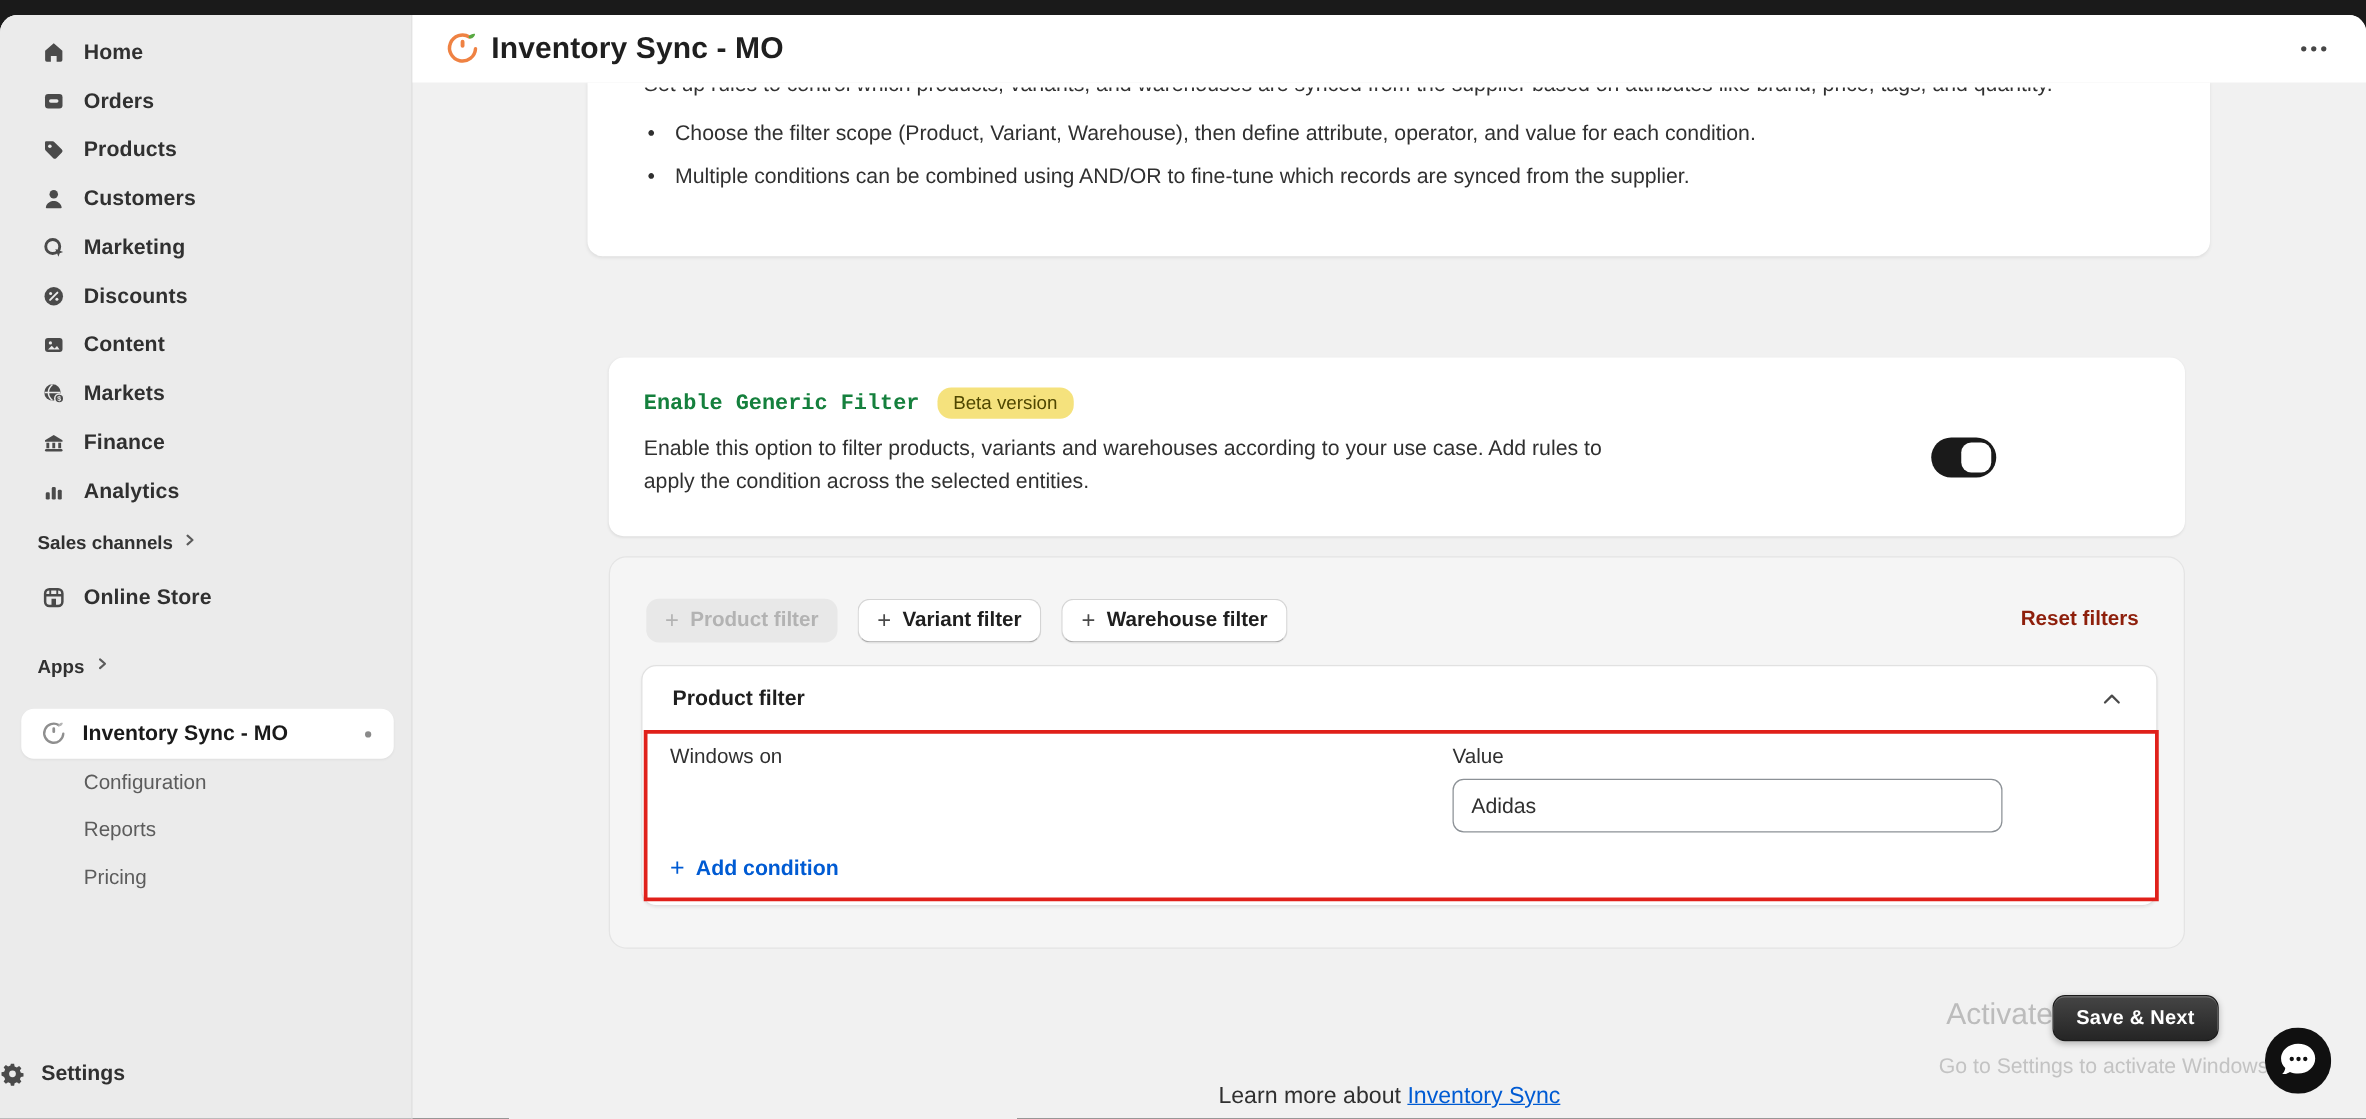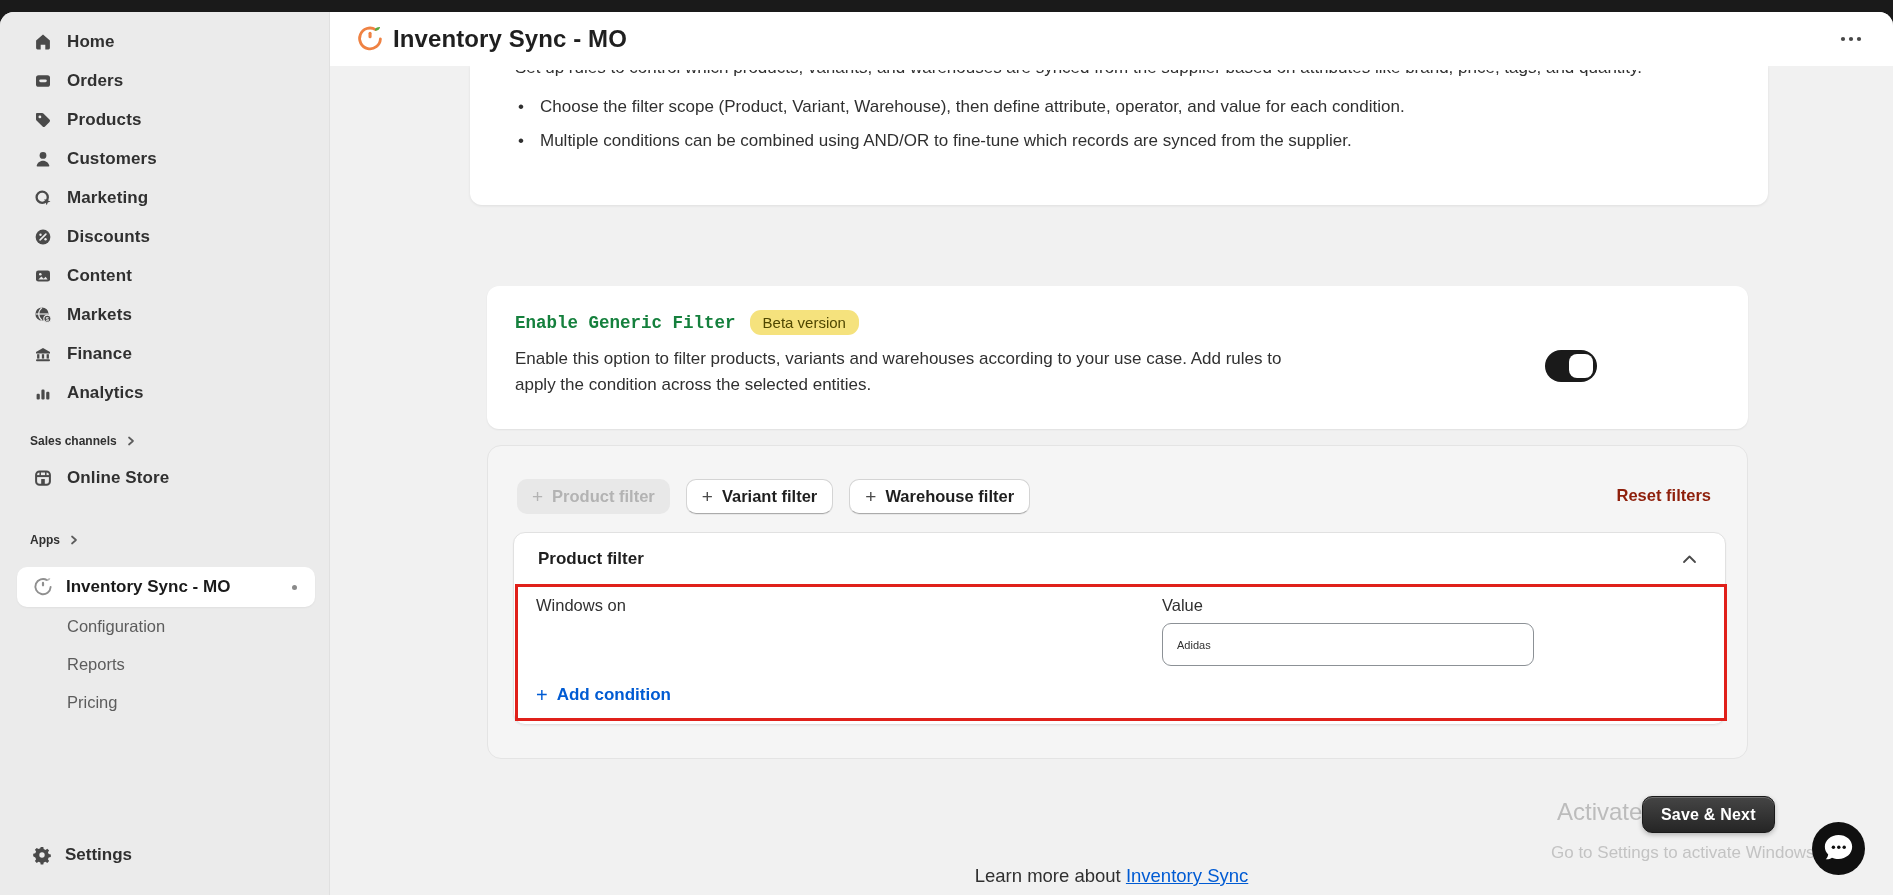--- a/index.html
+++ b/index.html
@@ -6,27 +6,27 @@
   html,body { width:1893px; height:895px; background:#1a1a1a; font-family:"Liberation Sans","DejaVu Sans",sans-serif; }
   .screen { position:relative; width:1893px; height:895px; overflow:hidden; }
   .topbar { position:absolute; left:0; top:0; width:100%; height:12px; background:#1a1a1a; }
   .app { position:absolute; left:0; top:12px; width:1893px; height:883px; background:#f1f1f1; border-radius:14px 14px 0 0; overflow:hidden; }
 
   
   .sidebar { position:absolute; left:0; top:0; width:330px; height:100%; background:#ebebeb; border-right:1px solid #e0e0e0; padding-top:10px; }
   .nav-item { display:flex; align-items:center; height:39px; padding-left:32px; cursor:pointer; }
   .nav-item .nicon { width:22px; height:22px; display:flex; align-items:center; justify-content:center; flex:0 0 22px; }
   .nav-item .nlabel { margin-left:13px; font-size:17px; font-weight:600; color:#303030; letter-spacing:.1px; }
-  .section-label { display:flex; align-items:center; gap:8px; height:30px; margin:14px 0 2px 30px; font-size:12px; font-weight:600; color:#303030; cursor:pointer; }
+  .section-label { display:flex; align-items:flex-start; gap:8px; height:30px; margin:14px 0 2px 30px; font-size:15px; font-weight:600; color:#303030; cursor:pointer; }
   .section-label.apps { margin-top:28px; }
   .active-app { position:relative; display:flex; align-items:center; height:40px; margin:12px 14px 0 17px; background:#ffffff; border-radius:10px; padding-left:15px; box-shadow:0 1px 2px rgba(0,0,0,.05); cursor:pointer; }
   .active-app .nlabel { margin-left:12px; font-size:17px; font-weight:600; color:#1a1a1a; }
   .active-dot { position:absolute; right:18px; top:18px; width:5px; height:5px; border-radius:50%; background:#8a8a8a; }
   .sub-item { display:flex; align-items:center; height:38px; padding-left:67px; font-size:16.5px; font-weight:400; color:#5c5c5c; cursor:pointer; }
-  .settings-item { position:absolute; left:0; bottom:20px; width:100%; display:flex; align-items:center; height:40px; padding-left:32px; cursor:pointer; }
+  .settings-item { position:absolute; left:0; bottom:6px; width:100%; display:flex; align-items:flex-start; height:40px; cursor:pointer; }
   .settings-item .nlabel { margin-left:13px; font-size:17px; font-weight:600; color:#303030; }
 
   
   .main { position:absolute; left:330px; top:0; width:1563px; height:883px; }
   .app-header { position:absolute; left:0; top:0; width:100%; height:54px; background:#ffffff; z-index:3; }
   .app-logo { position:absolute; left:25px; top:12px; width:30px; height:30px; }
   .page-title { position:absolute; left:63px; top:13px; font-size:24px; font-weight:700; color:#1f1f1f; letter-spacing:.1px; }
   .header-menu { position:absolute; right:28px; top:17px; width:28px; height:20px; display:flex; align-items:center; justify-content:center; cursor:pointer; }
 
   .info-card { position:absolute; left:140px; top:54px; width:1298px; height:139px; background:#ffffff; border-radius:0 0 12px 12px; box-shadow:0 1px 3px rgba(0,0,0,.08); padding:4px 50px 0 45px; overflow:hidden; z-index:1; }
@@ -59,21 +59,21 @@
 
   .pf-card { position:absolute; left:25px; top:86px; width:1213px; height:193px; background:#ffffff; border:1px solid #e1e1e1; border-radius:12px; box-shadow:0 1px 2px rgba(0,0,0,.05); }
   .pf-header { display:flex; align-items:center; justify-content:space-between; height:52px; padding:0 24px; }
   .pf-title { font-size:17px; font-weight:700; color:#1f1f1f; }
   .collapse-btn { width:24px; height:24px; display:flex; align-items:center; justify-content:center; cursor:pointer; }
   .pf-col { position:absolute; top:63px; }
   .pf-col .flabel { font-size:16.5px; color:#303030; }
   .control { margin-top:8px; height:43px; border:1px solid #8c9196; border-radius:9px; background:#ffffff; display:flex; align-items:center; padding:0 13px; font-size:17px; color:#303030; position:relative; cursor:pointer; }
   .control.select { padding-right:40px; }
   .updown { position:absolute; right:11px; top:50%; transform:translateY(-50%); }
-  .text-input { margin-top:8px; height:43px; width:372px; border:1px solid #8c9196; border-radius:9px; background:#ffffff; padding:0 14px; font-size:11px; color:#303030; font-family:"Liberation Sans","DejaVu Sans",sans-serif; outline:none; }
+  .text-input { margin-top:8px; height:43px; width:440px; border:1px solid #8c9196; border-radius:9px; background:#ffffff; padding:0 14px; font-size:17px; color:#303030; font-family:"Liberation Sans","DejaVu Sans",sans-serif; outline:none; }
   .add-condition { position:absolute; left:22px; top:152px; display:flex; align-items:center; gap:9px; color:#005bd3; font-size:17px; font-weight:600; cursor:pointer; }
   .add-condition .plus { font-size:20px; font-weight:400; line-height:1; }
 
   .red-box { position:absolute; left:185px; top:572px; width:1212px; height:137px; border:3px solid #e0201a; z-index:6; pointer-events:none; }
 
   .wm1 { position:absolute; left:1227px; top:786px; font-size:24px; color:#bcbcbc; z-index:1; }
   .wm2 { position:absolute; left:1221px; top:831px; font-size:17px; color:#c3c3c3; z-index:1; }
   .save-btn { position:absolute; left:1312px; top:784px; height:37px; padding:0 18px; display:flex; align-items:center; background:linear-gradient(180deg,#454545,#252525); border:1px solid #1a1a1a; border-radius:10px; color:#ffffff; font-size:16px; font-weight:700; letter-spacing:.2px; cursor:pointer; z-index:2; box-shadow:inset 0 1px 0 rgba(255,255,255,.22), 0 2px 5px rgba(0,0,0,.25); }
   .chat-fab { position:absolute; left:1482px; top:810px; width:53px; height:53px; border-radius:50%; cursor:pointer; z-index:5; }
   .learn-more { position:absolute; left:0; top:853px; width:100%; text-align:center; font-size:18.5px; color:#303030; z-index:1; }

